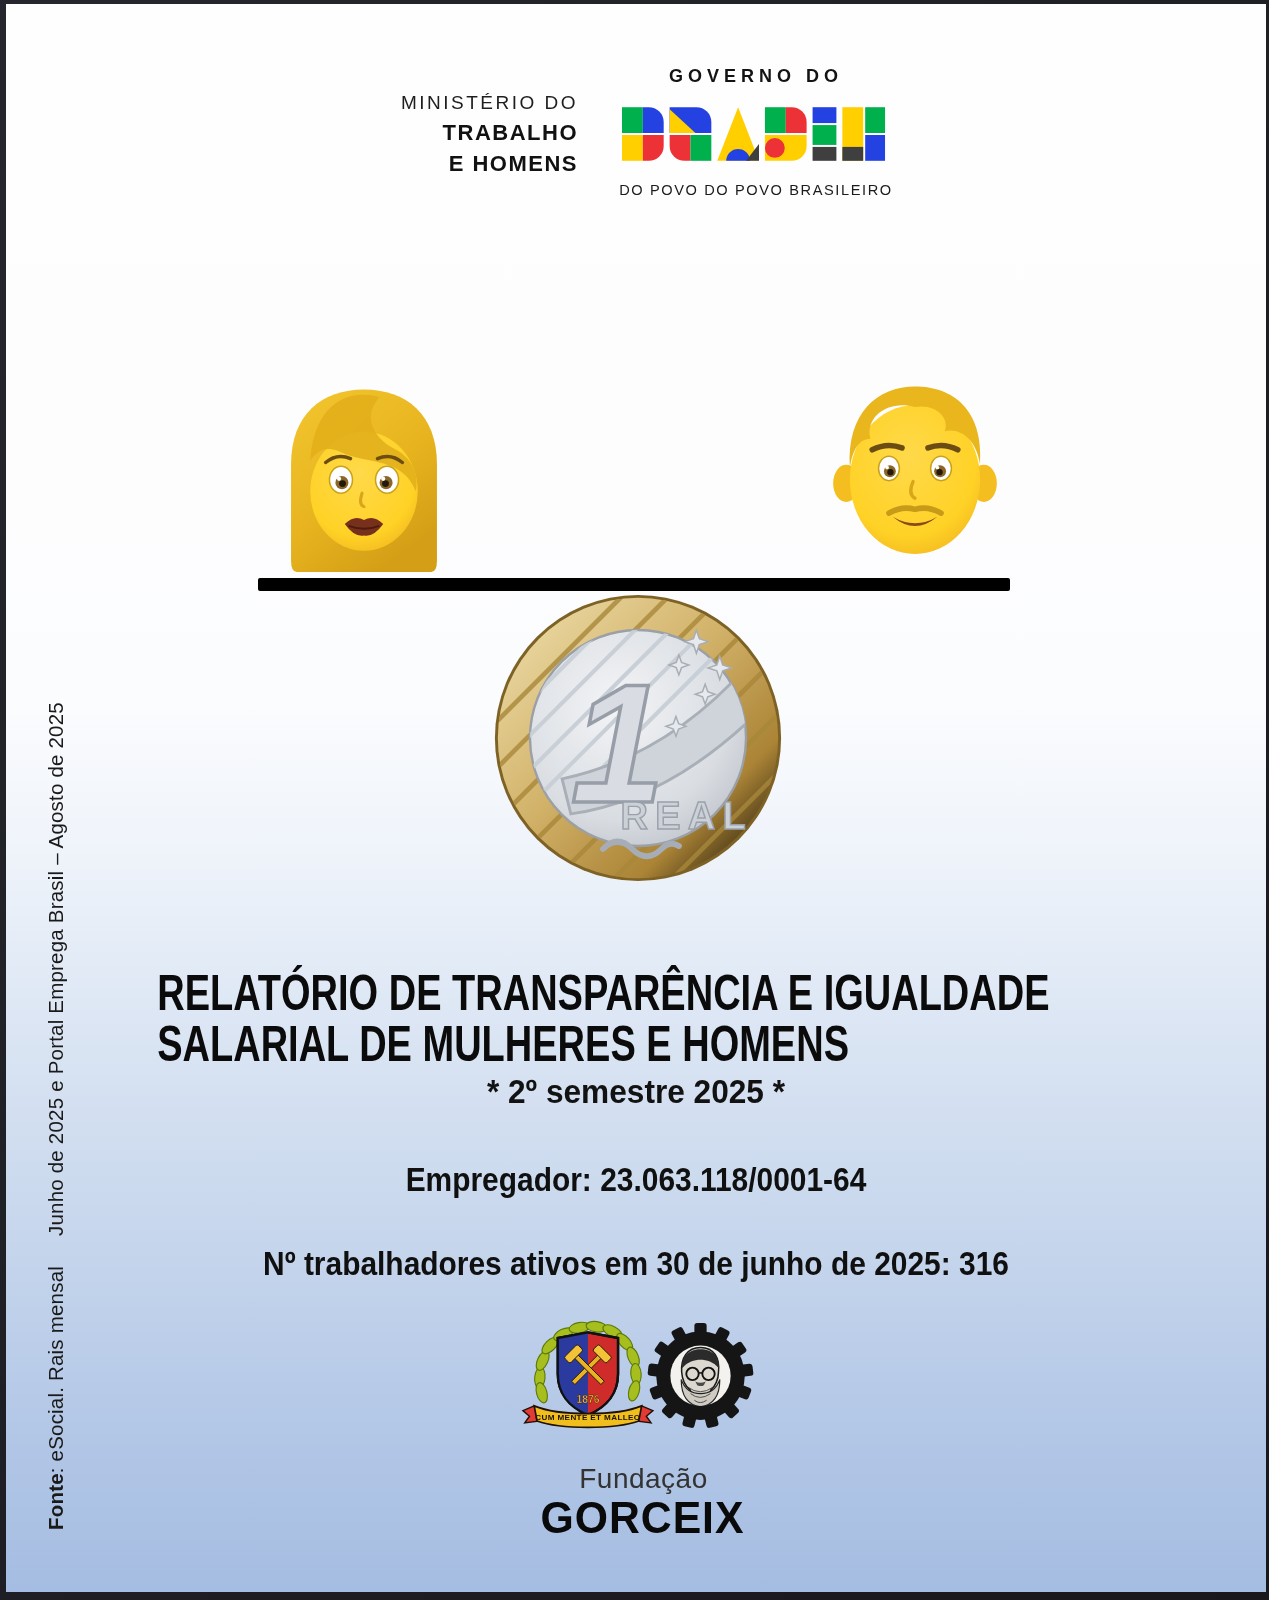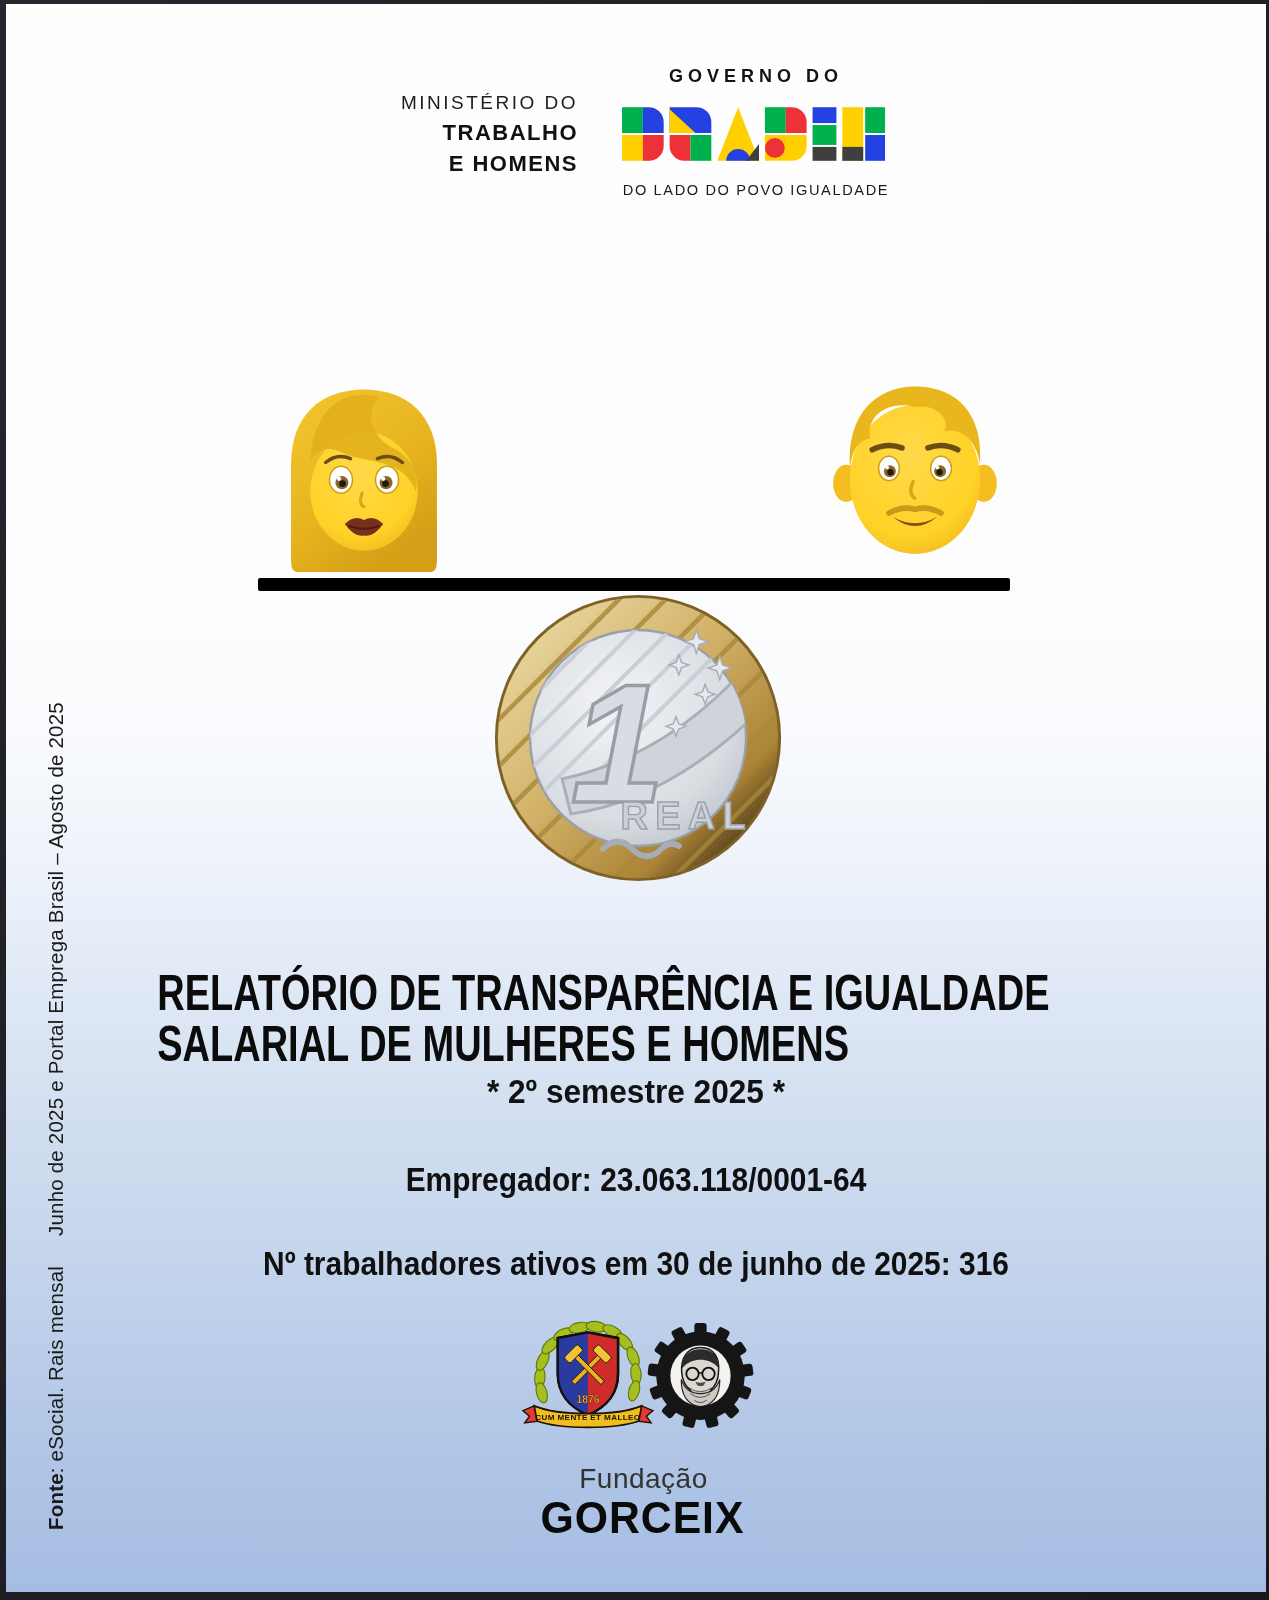--- a/index.html
+++ b/index.html
@@ -79,21 +79,21 @@
 
       <rect x="192" y="0" width="24" height="16" fill="#2442e2"></rect>
       <rect x="192" y="18" width="24" height="20" fill="#00b04c"></rect>
       <rect x="192" y="40" width="24" height="14" fill="#3f3f3f"></rect>
 
       <rect x="222" y="0" width="21" height="54" fill="#ffcf00"></rect>
       <rect x="245" y="0" width="20" height="26" fill="#00b04c"></rect>
       <rect x="222" y="40" width="21" height="14" fill="#3f3f3f"></rect>
       <rect x="245" y="28" width="20" height="26" fill="#2442e2"></rect>
     </svg>
-    <div class="gov-tag">DO LADO DO POVO IGUALDADE</div>
+    <div class="gov-tag">DO POVO DO POVO BRASILEIRO</div>
   </div>
 
   <svg class="emoji-woman" width="192" height="204" viewBox="0 0 100 106">
     <defs>
       <radialGradient id="wface" cx="45%" cy="35%" r="75%">
         <stop offset="0%" stop-color="#ffd94a"></stop>
             <stop offset="70%" stop-color="#ffd226"></stop>
             <stop offset="100%" stop-color="#f0b41e"></stop>
       </radialGradient>
       <linearGradient id="whair" x1="0" y1="0" x2="0.6" y2="1">

